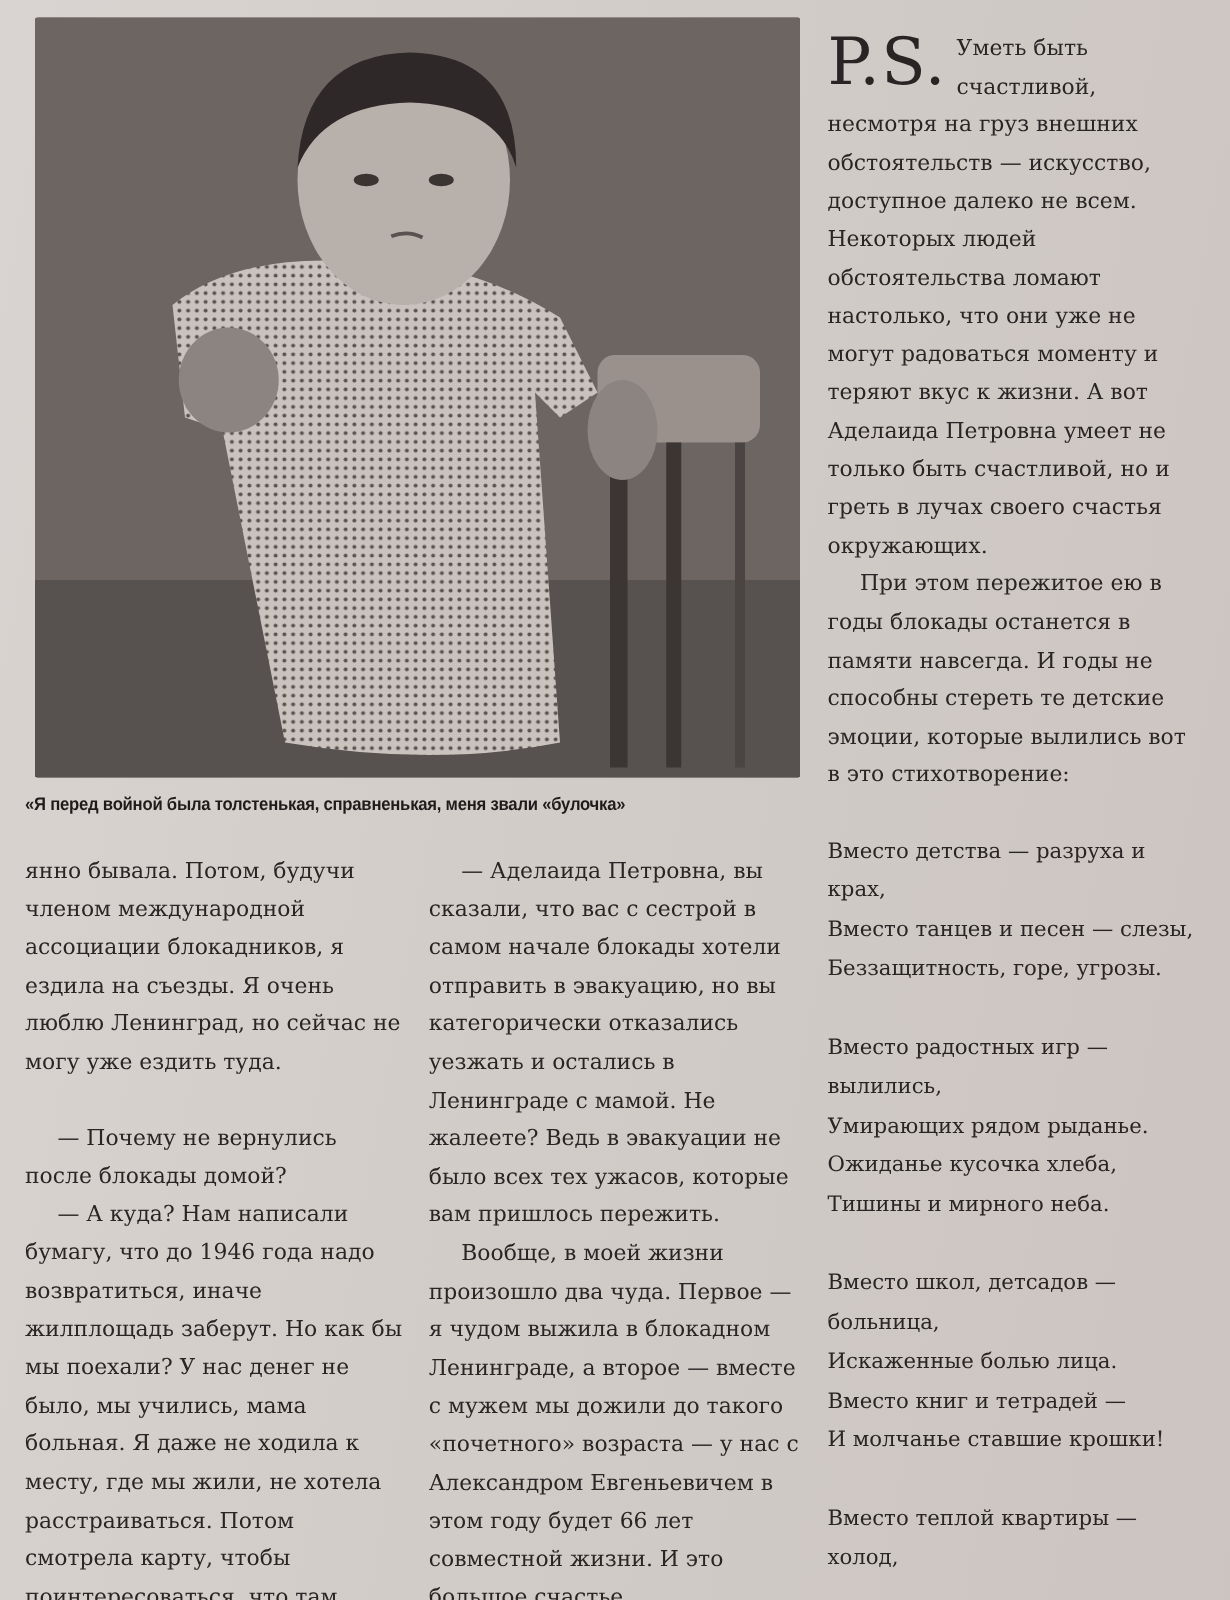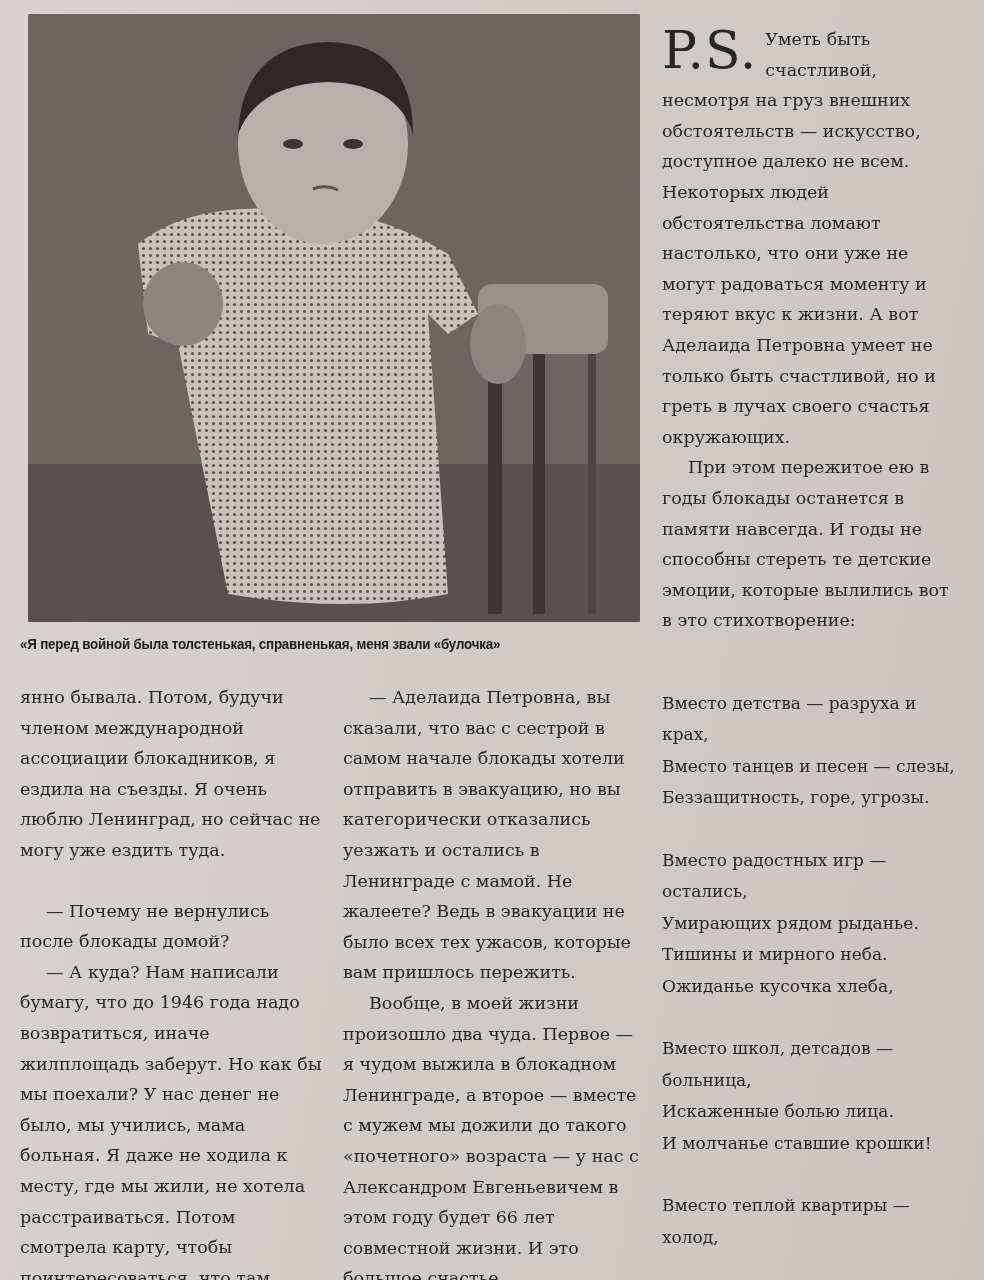--- a/index.html
+++ b/index.html
@@ -33,21 +33,21 @@
   .col2 { left:343px; top:682px; width:300px; }
   .col3 { left:662px; top:24px; width:300px; }
   .indent { text-indent:26px; }
   .bold { font-weight:normal; }
   .gap { height:30px; }
   .ps-mark {
     float:left; font-size:52px; line-height:44px; margin:4px 8px 0 0;
     font-family:"DejaVu Serif", serif; color:#2a2525; letter-spacing:1px;text-align:center;
   }
   .poem { font-size:17px; line-height:31.5px; }
-  .stanza { margin-bottom:31px;margin-top:22px; }
+  .stanza { margin-bottom:31px; }
 </style>
 </head>
 <body>
 
 <div class="page">
 
   <div class="photo">
     <svg viewBox="0 0 612 608">
       <defs>
         <pattern id="dots" width="7" height="7" patternUnits="userSpaceOnUse">
@@ -98,29 +98,30 @@
     <p class="indent">При этом пережитое ею в годы блокады останется в памяти навсегда. И годы не способны стереть те детские эмоции, которые вылились вот в это стихотворение:</p>
     <div class="gap"></div>
     <div class="poem" id="poem">
         <div class="stanza">
           <div>Вместо детства — разруха и крах,</div>
           <div>Вместо танцев и песен — слезы,</div>
           <div>Беззащитность, горе, угрозы.</div>
         </div>
         <div class="stanza">
           <div>Вместо радостных игр —</div>
-          <div>остались,</div>
+          <div>вылились,</div>
           <div>Умирающих рядом рыданье.</div>
+          <div>Ожиданье кусочка хлеба,</div>
           <div>Тишины и мирного неба.</div>
-          <div>Ожиданье кусочка хлеба,</div>
         </div>
         <div class="stanza">
           <div>Вместо школ, детсадов —</div>
           <div>больница,</div>
           <div>Искаженные болью лица.</div>
+          <div>Вместо книг и тетрадей —</div>
           <div>И молчанье ставшие крошки!</div>
         </div>
         <div class="stanza">
           <div>Вместо теплой квартиры — холод,</div>
         </div>
       </div>
   </div>
 
 </div>
 

